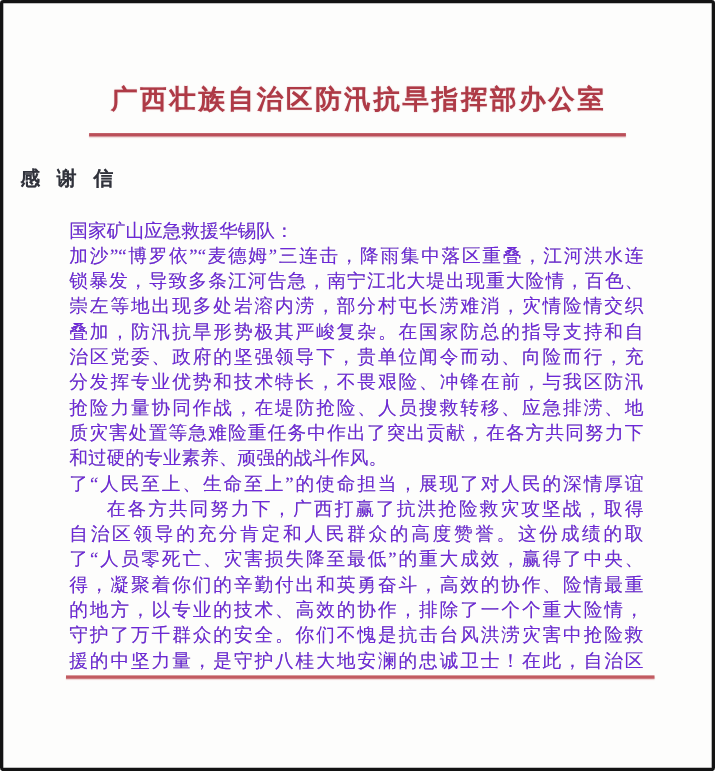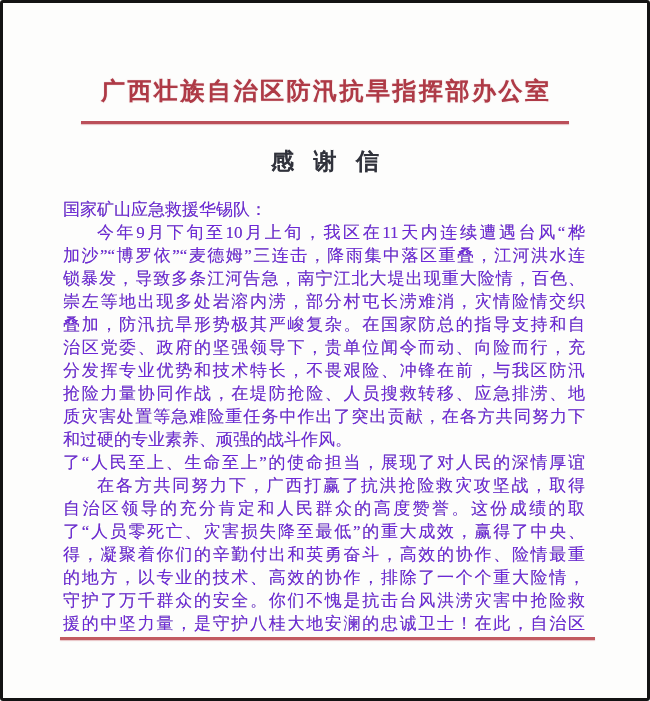--- a/index.html
+++ b/index.html
@@ -33,23 +33,22 @@
   .letterhead-rule {
     width: 488px;
     height: 3px;
     margin: 12px auto 0 auto;
     background: #bb4f59;
     box-shadow: 0 1px 1px rgba(187, 79, 89, 0.35);
   }
   .letter-title {
     margin-top: 23px;
     line-height: 30px;
-    font-size: 23px;
+    font-size: 18px;
     font-weight: bold;
-    text-align: center;
     letter-spacing: 0.85em;
     text-indent: 0.85em;
     color: #30323b;
     text-shadow: 0 0 0.5px rgba(48, 50, 59, 0.5);
   }
   .letter-body {
     margin: 21px 62px 0 60px;
     color: #6d28d9;
     text-shadow: 0 0 0.5px rgba(65, 67, 77, 0.45);
   }
@@ -83,21 +82,20 @@
   <div class="letterhead">广西壮族自治区防汛抗旱指挥部办公室</div>
 
   <div class="letterhead-rule"></div>
 
   <div class="letter-title">感谢信</div>
 
   <div class="letter-body">
 
     <div class="line left">国家矿山应急救援华锡队：</div>
 
-    <div class="line indent">今年9月下旬至10月上旬，我区在11天内连续遭遇台风“桦</div>
     <div class="line">加沙”“博罗依”“麦德姆”三连击，降雨集中落区重叠，江河洪水连</div>
     <div class="line">锁暴发，导致多条江河告急，南宁江北大堤出现重大险情，百色、</div>
     <div class="line">崇左等地出现多处岩溶内涝，部分村屯长涝难消，灾情险情交织</div>
     <div class="line">叠加，防汛抗旱形势极其严峻复杂。在国家防总的指导支持和自</div>
     <div class="line">治区党委、政府的坚强领导下，贵单位闻令而动、向险而行，充</div>
     <div class="line">分发挥专业优势和技术特长，不畏艰险、冲锋在前，与我区防汛</div>
     <div class="line">抢险力量协同作战，在堤防抢险、人员搜救转移、应急排涝、地</div>
     <div class="line">质灾害处置等急难险重任务中作出了突出贡献，在各方共同努力下</div>
     <div class="line left">和过硬的专业素养、顽强的战斗作风。</div>
     <div class="line">了“人民至上、生命至上”的使命担当，展现了对人民的深情厚谊</div>

